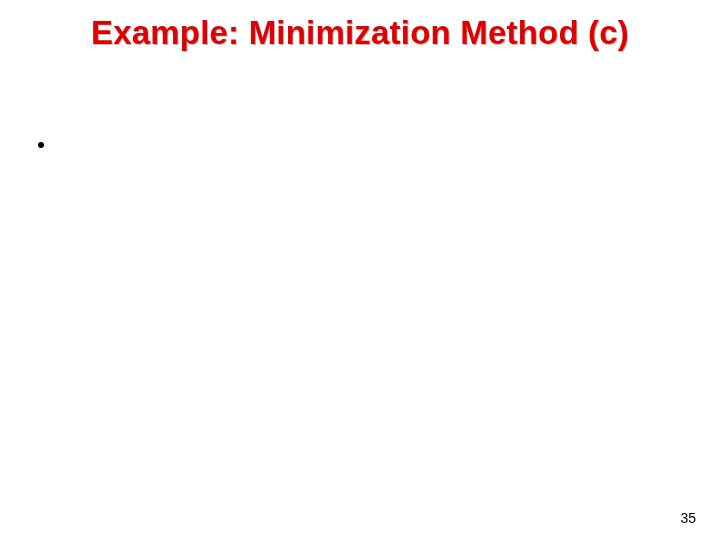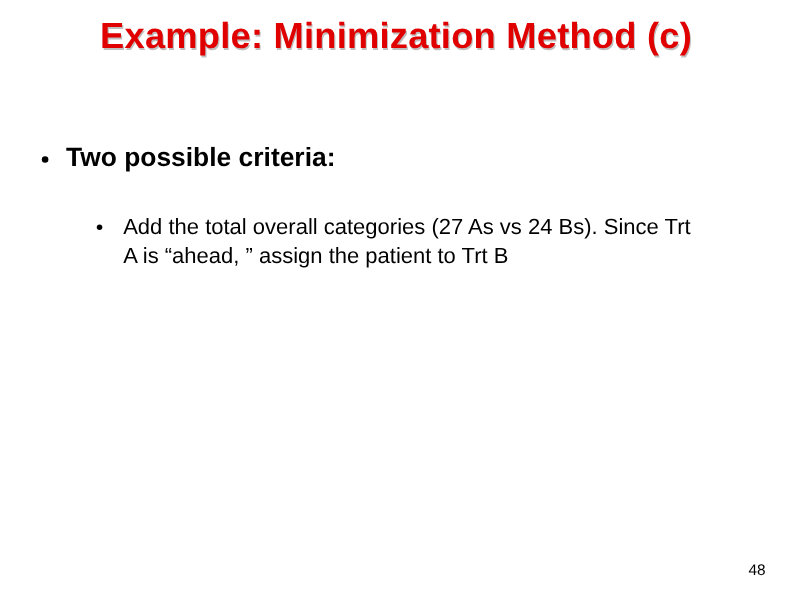--- a/index.html
+++ b/index.html
@@ -82,25 +82,20 @@
 </style>
 </head>
 <body>
 
 <div class="slide">
 
   <div class="title">Example: Minimization Method (c)</div>
 
   <div class="main-bullet">
     <span class="dot"></span>
-    <span class="text">Two possible criteria:</span>
   </div>
 
   <div class="sub-list">
-    <div class="sub-item">
-      <span class="dot"></span>
-      <span>Add the total overall categories (27 As vs 24 Bs).  Since Trt A is “ahead, ” assign the patient to Trt B</span>
-    </div>
   </div>
 
-  <div class="page-num">48</div>
+  <div class="page-num">35</div>
 
 </div>
 
 </body></html>

